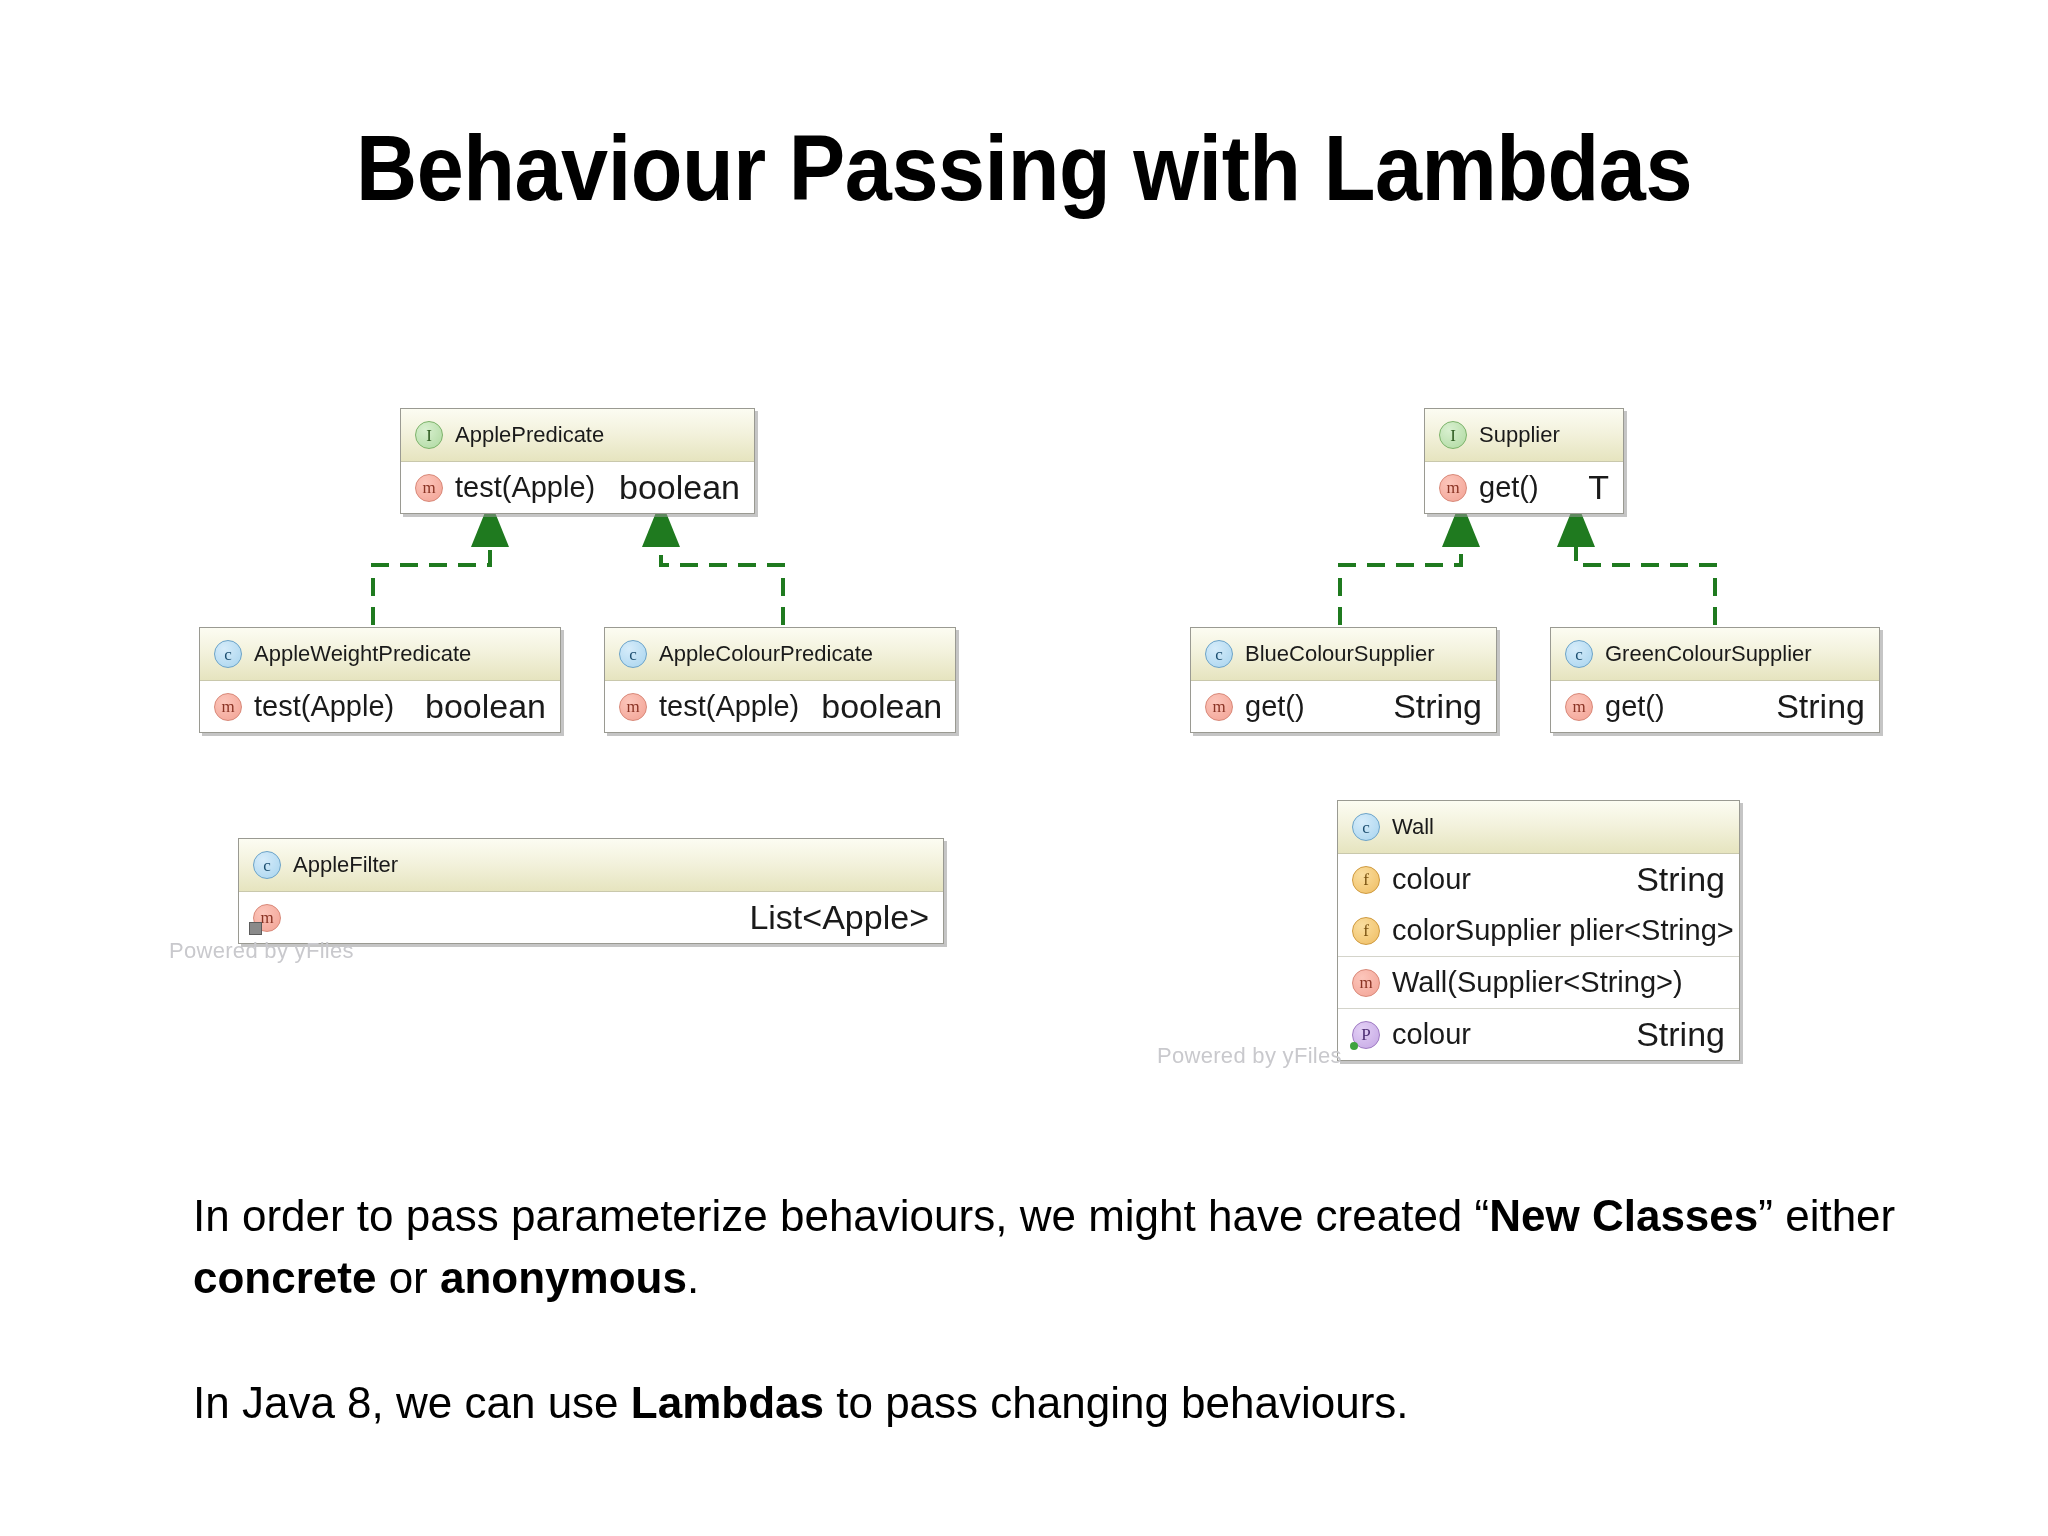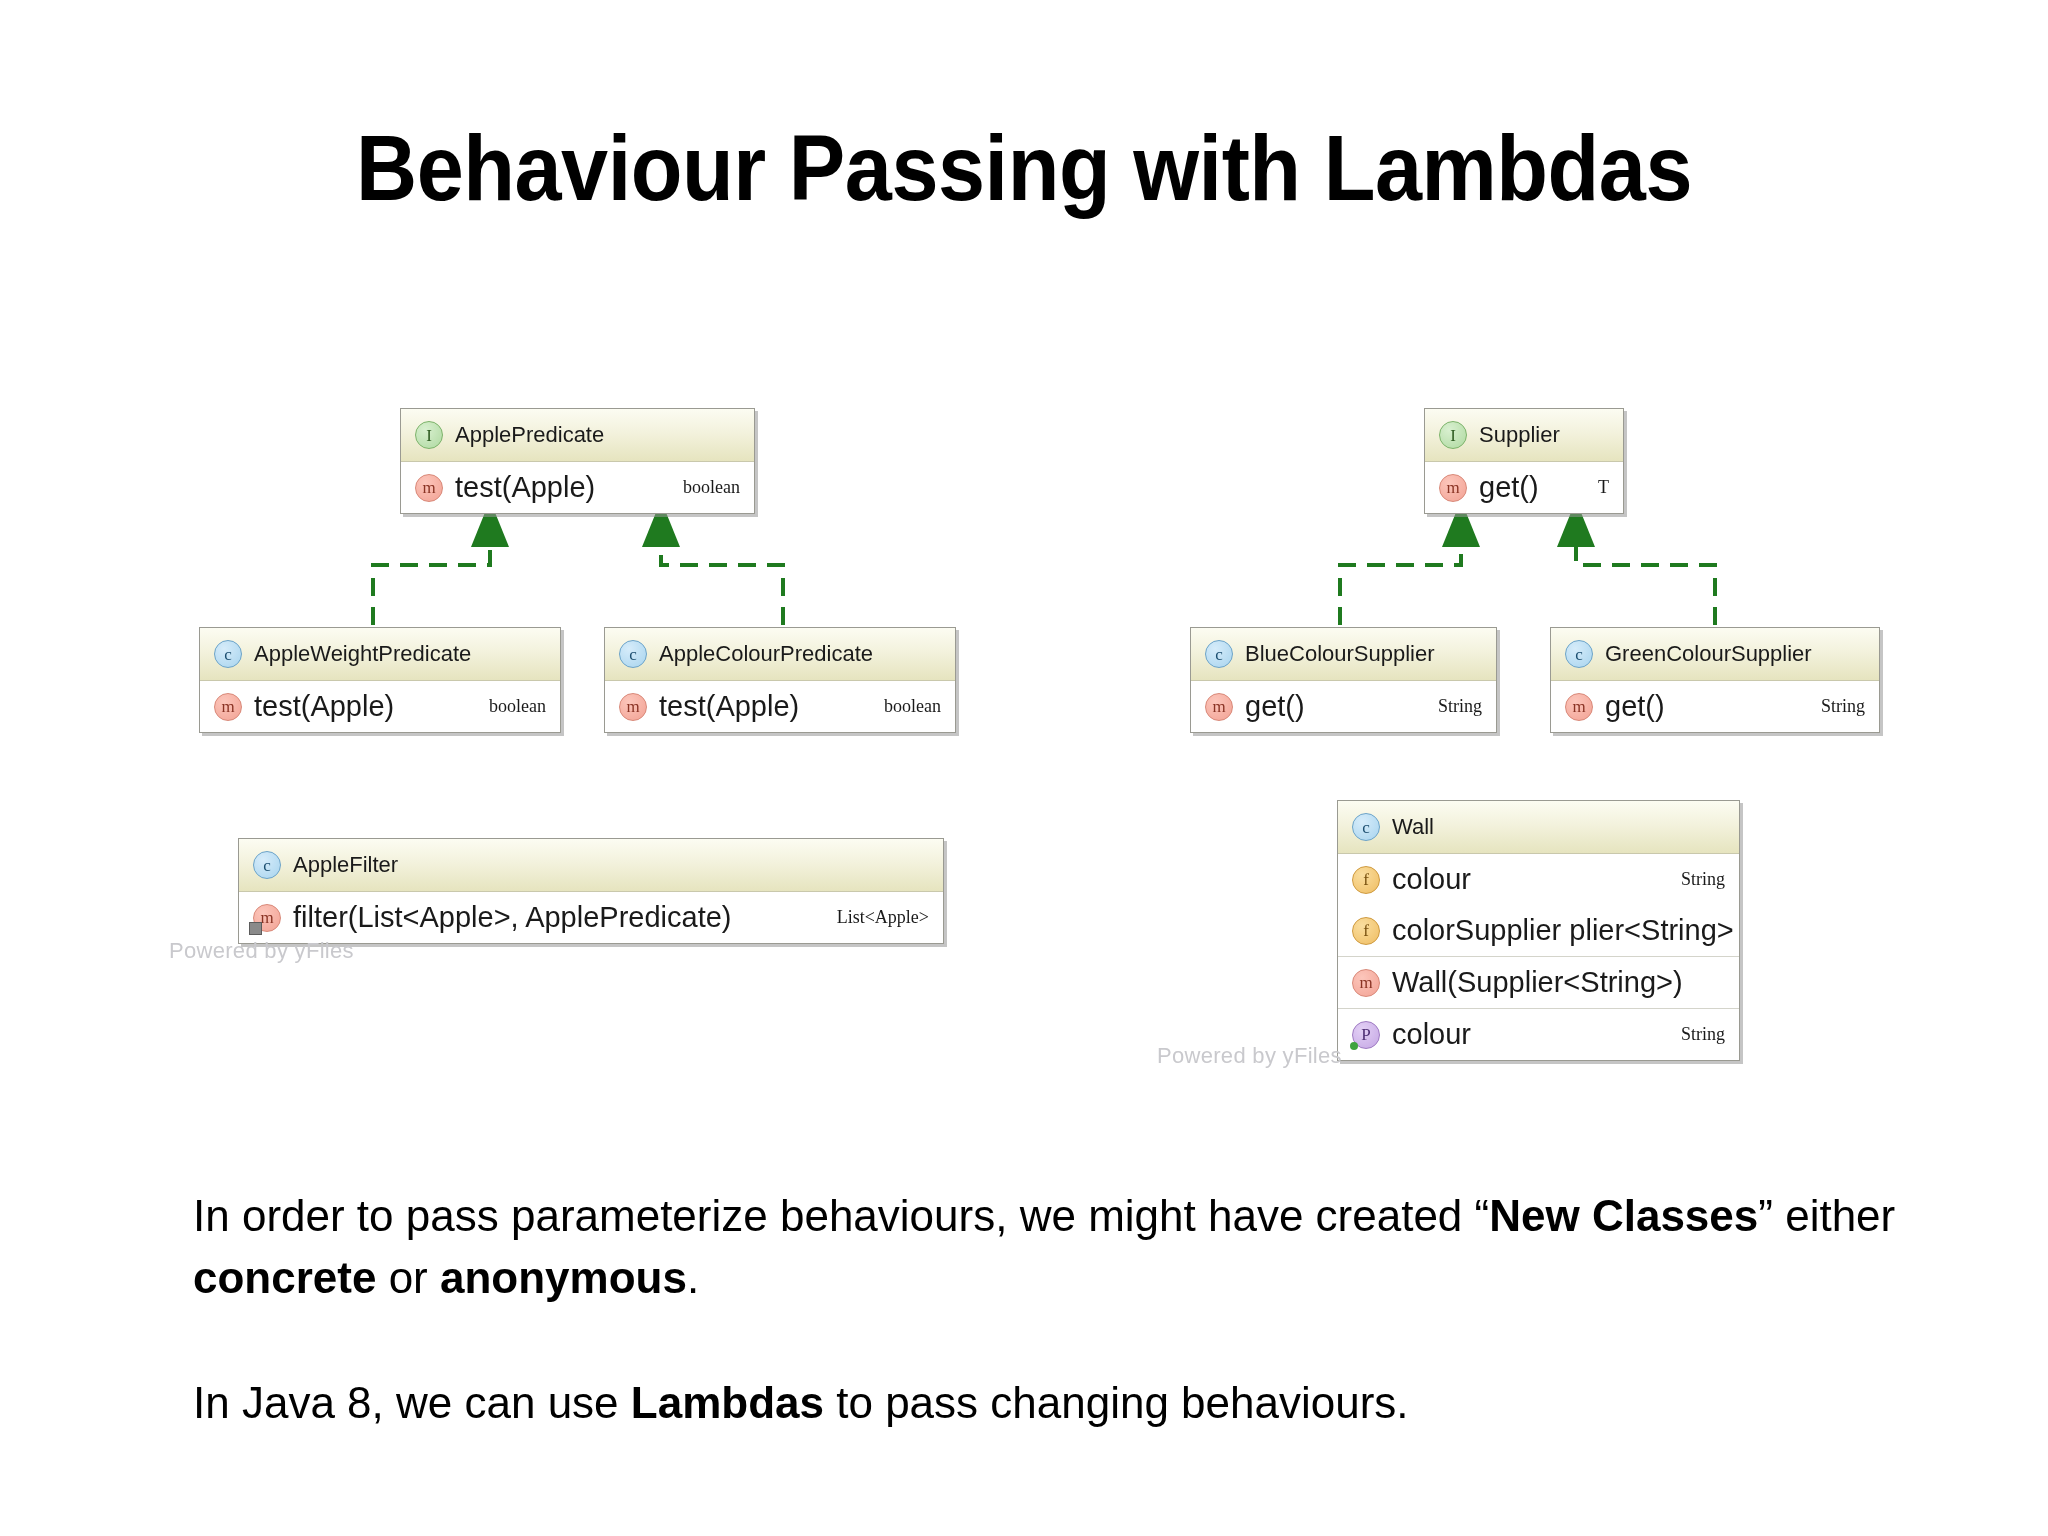--- a/index.html
+++ b/index.html
@@ -80,25 +80,24 @@
     color: #1a1a1a;
     margin-left: 12px;
   }
   .uml-member {
     font-size: 29px;
     color: #1a1a1a;
     margin-left: 12px;
     flex: 0 0 auto;
   }
   .uml-type {
-    font-size: 18px;
+    font-size: 34px;
     color: #1a1a1a;
     margin-left: auto;
     padding-left: 22px;
-    font-family: Liberation Serif, serif;
   }
 
   
   .ic {
     flex: 0 0 auto;
     width: 28px;
     height: 28px;
     border-radius: 50%;
     display: inline-flex;
     align-items: center;
@@ -251,21 +250,20 @@
 
   <div class="uml-node" style="left:238px; top:838px; width:706px;">
     <div class="uml-header">
       <span class="ic ic-c">c</span>
       <span class="uml-name">AppleFilter</span>
     </div>
     <div class="uml-row">
       <span class="ic ic-m">m
         <i class="badge-static"></i>
       </span>
-      <span class="uml-member">filter(List&lt;Apple&gt;, ApplePredicate)</span>
       <span class="uml-type">List&lt;Apple&gt;</span>
     </div>
   </div>
 
   <div class="uml-node" style="left:1424px; top:408px; width:200px;">
     <div class="uml-header">
       <span class="ic ic-i">I</span>
       <span class="uml-name">Supplier</span>
     </div>
     <div class="uml-row">

